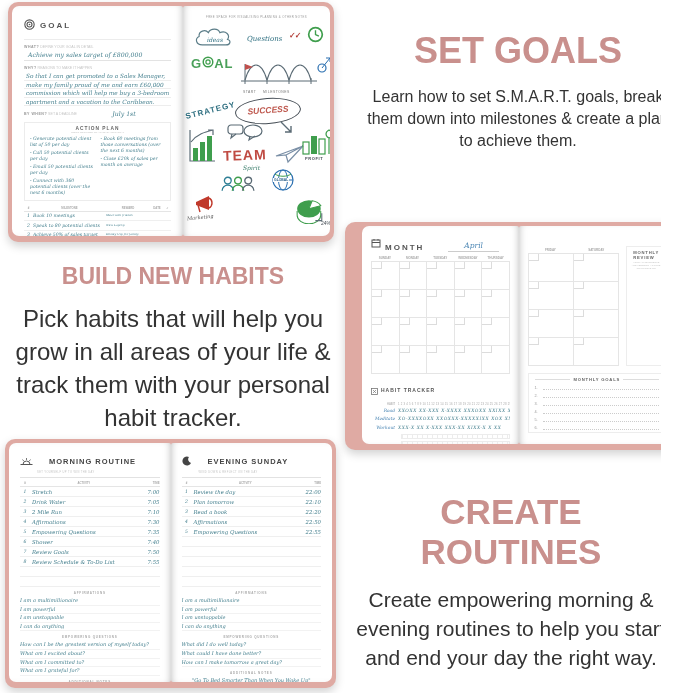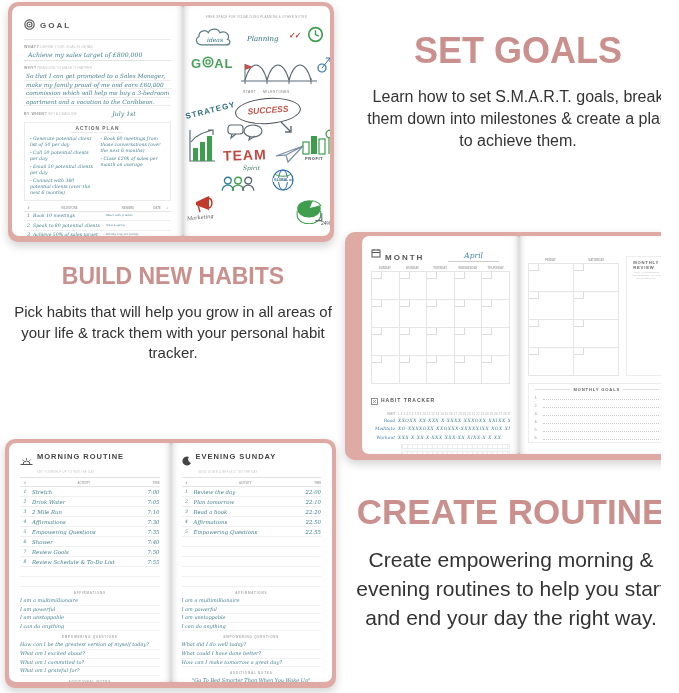--- a/index.html
+++ b/index.html
@@ -7,33 +7,33 @@
   .canvas { position:relative; width:661px; height:693px; background:#fff; overflow:hidden; }
 
   
   .headline { font-weight:bold; color:#c9908d; text-align:center; }
   .copy { color:#333; text-align:center; line-height:1.38; }
   #set-goals   { position:absolute; left:364px; top:30px;  width:308px; }
   #set-goals .headline { font-size:36px; margin-bottom:14px; }
   #set-goals .copy { font-size:16px; }
   #build-habits{ position:absolute; left:8px;   top:263px; width:330px; }
   #build-habits .headline { font-size:23px; margin-bottom:12px; }
-  #build-habits .copy { font-size:15px; }
+  #build-habits .copy { font-size:24px; }
   #create-routines { position:absolute; left:346px; top:492px; width:330px; }
   #create-routines .headline { font-size:35px; margin-bottom:14px; }
   #create-routines .copy { font-size:21px; }
 
   
   .spread { position:absolute; background:#dfaaa3; border-radius:10px; padding:4px 4px 6px;
             box-shadow:0 4px 10px rgba(0,0,0,.18); display:flex; }
   .page { background:#fff; flex:1; position:relative; overflow:hidden; }
   .page.pl { border-radius:7px 2px 2px 7px; box-shadow:inset -5px 0 8px -6px rgba(0,0,0,.35); }
   .page.pr { border-radius:2px 7px 7px 2px; box-shadow:inset 5px 0 8px -6px rgba(0,0,0,.35); }
   #goal-spread   { left:8px;  top:2px;   width:326px; height:240px; }
-  #month-spread  { left:345px;top:232px; width:334px; height:228px;padding-left:17px; }
+  #month-spread  { left:345px;top:222px; width:334px; height:228px;padding-left:17px; }
   #routine-spread{ left:5px;  top:439px; width:331px; height:249px; }
 
   .hw { font-family:"DejaVu Serif",serif; font-style:italic; color:#46808f; }
   .hw-blue { font-family:"DejaVu Serif",serif; font-style:italic; color:#4b86b4; }
   .lbl { color:#9a9a9a; font-weight:bold; letter-spacing:.5px; }
   .sub { color:#c6c6c6; font-weight:normal; }
 
   
   .goal-inner { padding:10px 12px 6px; }
   .pg-head { display:flex; align-items:center; gap:5px; padding-bottom:5px; border-bottom:1px solid #ececec; }
@@ -118,21 +118,21 @@
   .boxtitle { display:flex; align-items:center; gap:3px; font-size:4.2px; font-weight:bold; color:#666; letter-spacing:.8px; }
   .boxtitle::before, .boxtitle::after { content:""; flex:1; height:1px; background:#ddd; }
   .review-sub { font-size:2.4px; color:#c4c4c4; text-align:center; margin-top:1px; }
   .goals-box { border:1px solid #ededed; margin-top:7px; padding:3px 6px 2px; }
   .goal-line { display:flex; align-items:flex-end; height:8px; }
   .goal-line span { width:8px; font-size:3.8px; color:#999; }
   .goal-line i { flex:1; border-bottom:1px dotted #ccc; height:1px; }
 
   
   .rt-inner { padding:9px 11px 5px; }
-  .rt-head { display:flex; gap:4px; }
+  .rt-head { display:flex; align-items:center; gap:16px; }
   .rt-title { font-size:7.5px; font-weight:bold; color:#444; letter-spacing:1px; }
   .rt-sub { font-size:2.6px; color:#c4c4c4; letter-spacing:.4px; margin:1px 0 0 17px; }
   .rt-div { border-bottom:1px solid #e2e2e2; margin:3px 0; }
   .tbl-hdr { display:flex; font-size:2.8px; color:#aaa; font-weight:bold; border-bottom:1px solid #e5e5e5; padding-bottom:1px; }
   .t-num { width:10px; text-align:center; } .t-act { flex:1; text-align:center; } .t-time { width:22px; text-align:right; }
   .rt-row { display:flex; align-items:center; height:10px; border-bottom:1px solid #efefef; }
   .rt-row .t-num { font-size:4.6px; }
   .rt-row .t-act { font-size:5.4px; text-align:left; padding-left:2px; white-space:nowrap; overflow:hidden; }
   .rt-row .t-time { font-size:5.4px; }
   .sec-hdr { text-align:center; font-size:3px; color:#aaa; font-weight:bold; letter-spacing:.8px; margin:4px 0 2px; }
@@ -216,21 +216,21 @@
 
       </div>
     </div>
 
     <div class="page pr">
       <div class="dd dd-header">FREE SPACE FOR VISUALISING PLANNING &amp; OTHER NOTES</div>
       <span class="dd dd-cloud"><svg width="46" height="24" viewBox="0 0 60 30">
             <path d="M12 24 C4 24 2 16 8 13 C7 6 16 3 20 8 C23 2 33 2 35 8 C43 5 49 11 45 17 C50 18 49 24 43 24 Z" fill="none" stroke="#5b7d88" stroke-width="1.5"></path>
           </svg></span>
       <span class="dd dd-ideas hw">ideas</span>
-      <span class="dd dd-planning hw">Planning</span>
+      <span class="dd dd-planning hw">Questions</span>
       <span class="dd dd-checks">✓✓</span>
       <span class="dd dd-clock"><svg width="17" height="17" viewBox="0 0 20 20">
             <circle cx="10" cy="10" r="8" fill="none" stroke="#3f9e4d" stroke-width="2"></circle>
             <path d="M10 5 V10 L14 12" fill="none" stroke="#3f9e4d" stroke-width="1.6"></path>
           </svg></span>
       <span class="dd dd-goal">
           <span>G</span>
           <span><svg width="12" height="12" viewBox="0 0 20 20">
               <circle cx="10" cy="10" r="8" fill="none" stroke="#3f9e4d" stroke-width="2.4"></circle>
               <circle cx="10" cy="10" r="3.5" fill="none" stroke="#3f9e4d" stroke-width="2"></circle>
@@ -573,17 +573,17 @@
       <div class="hw-line hw">What did I do well today?</div>
       <div class="hw-line hw">What could I have done better?</div>
       <div class="hw-line hw">How can I make tomorrow a great day?</div>
       <div class="sec-hdr">ADDITIONAL NOTES</div>
       <div class="note-q hw">"Go To Bed Smarter Than When You Wake Up"</div>
 
     </div>
   </div>
 
   <div id="create-routines">
-    <div class="headline">CREATE ROUTINE</div>
+    <div class="headline">CREATE ROUTINES</div>
     <div class="copy">Create empowering morning &amp; evening routines to help you start and end your day the right way.</div>
   </div>
 
 </div>
 
 </body></html>

